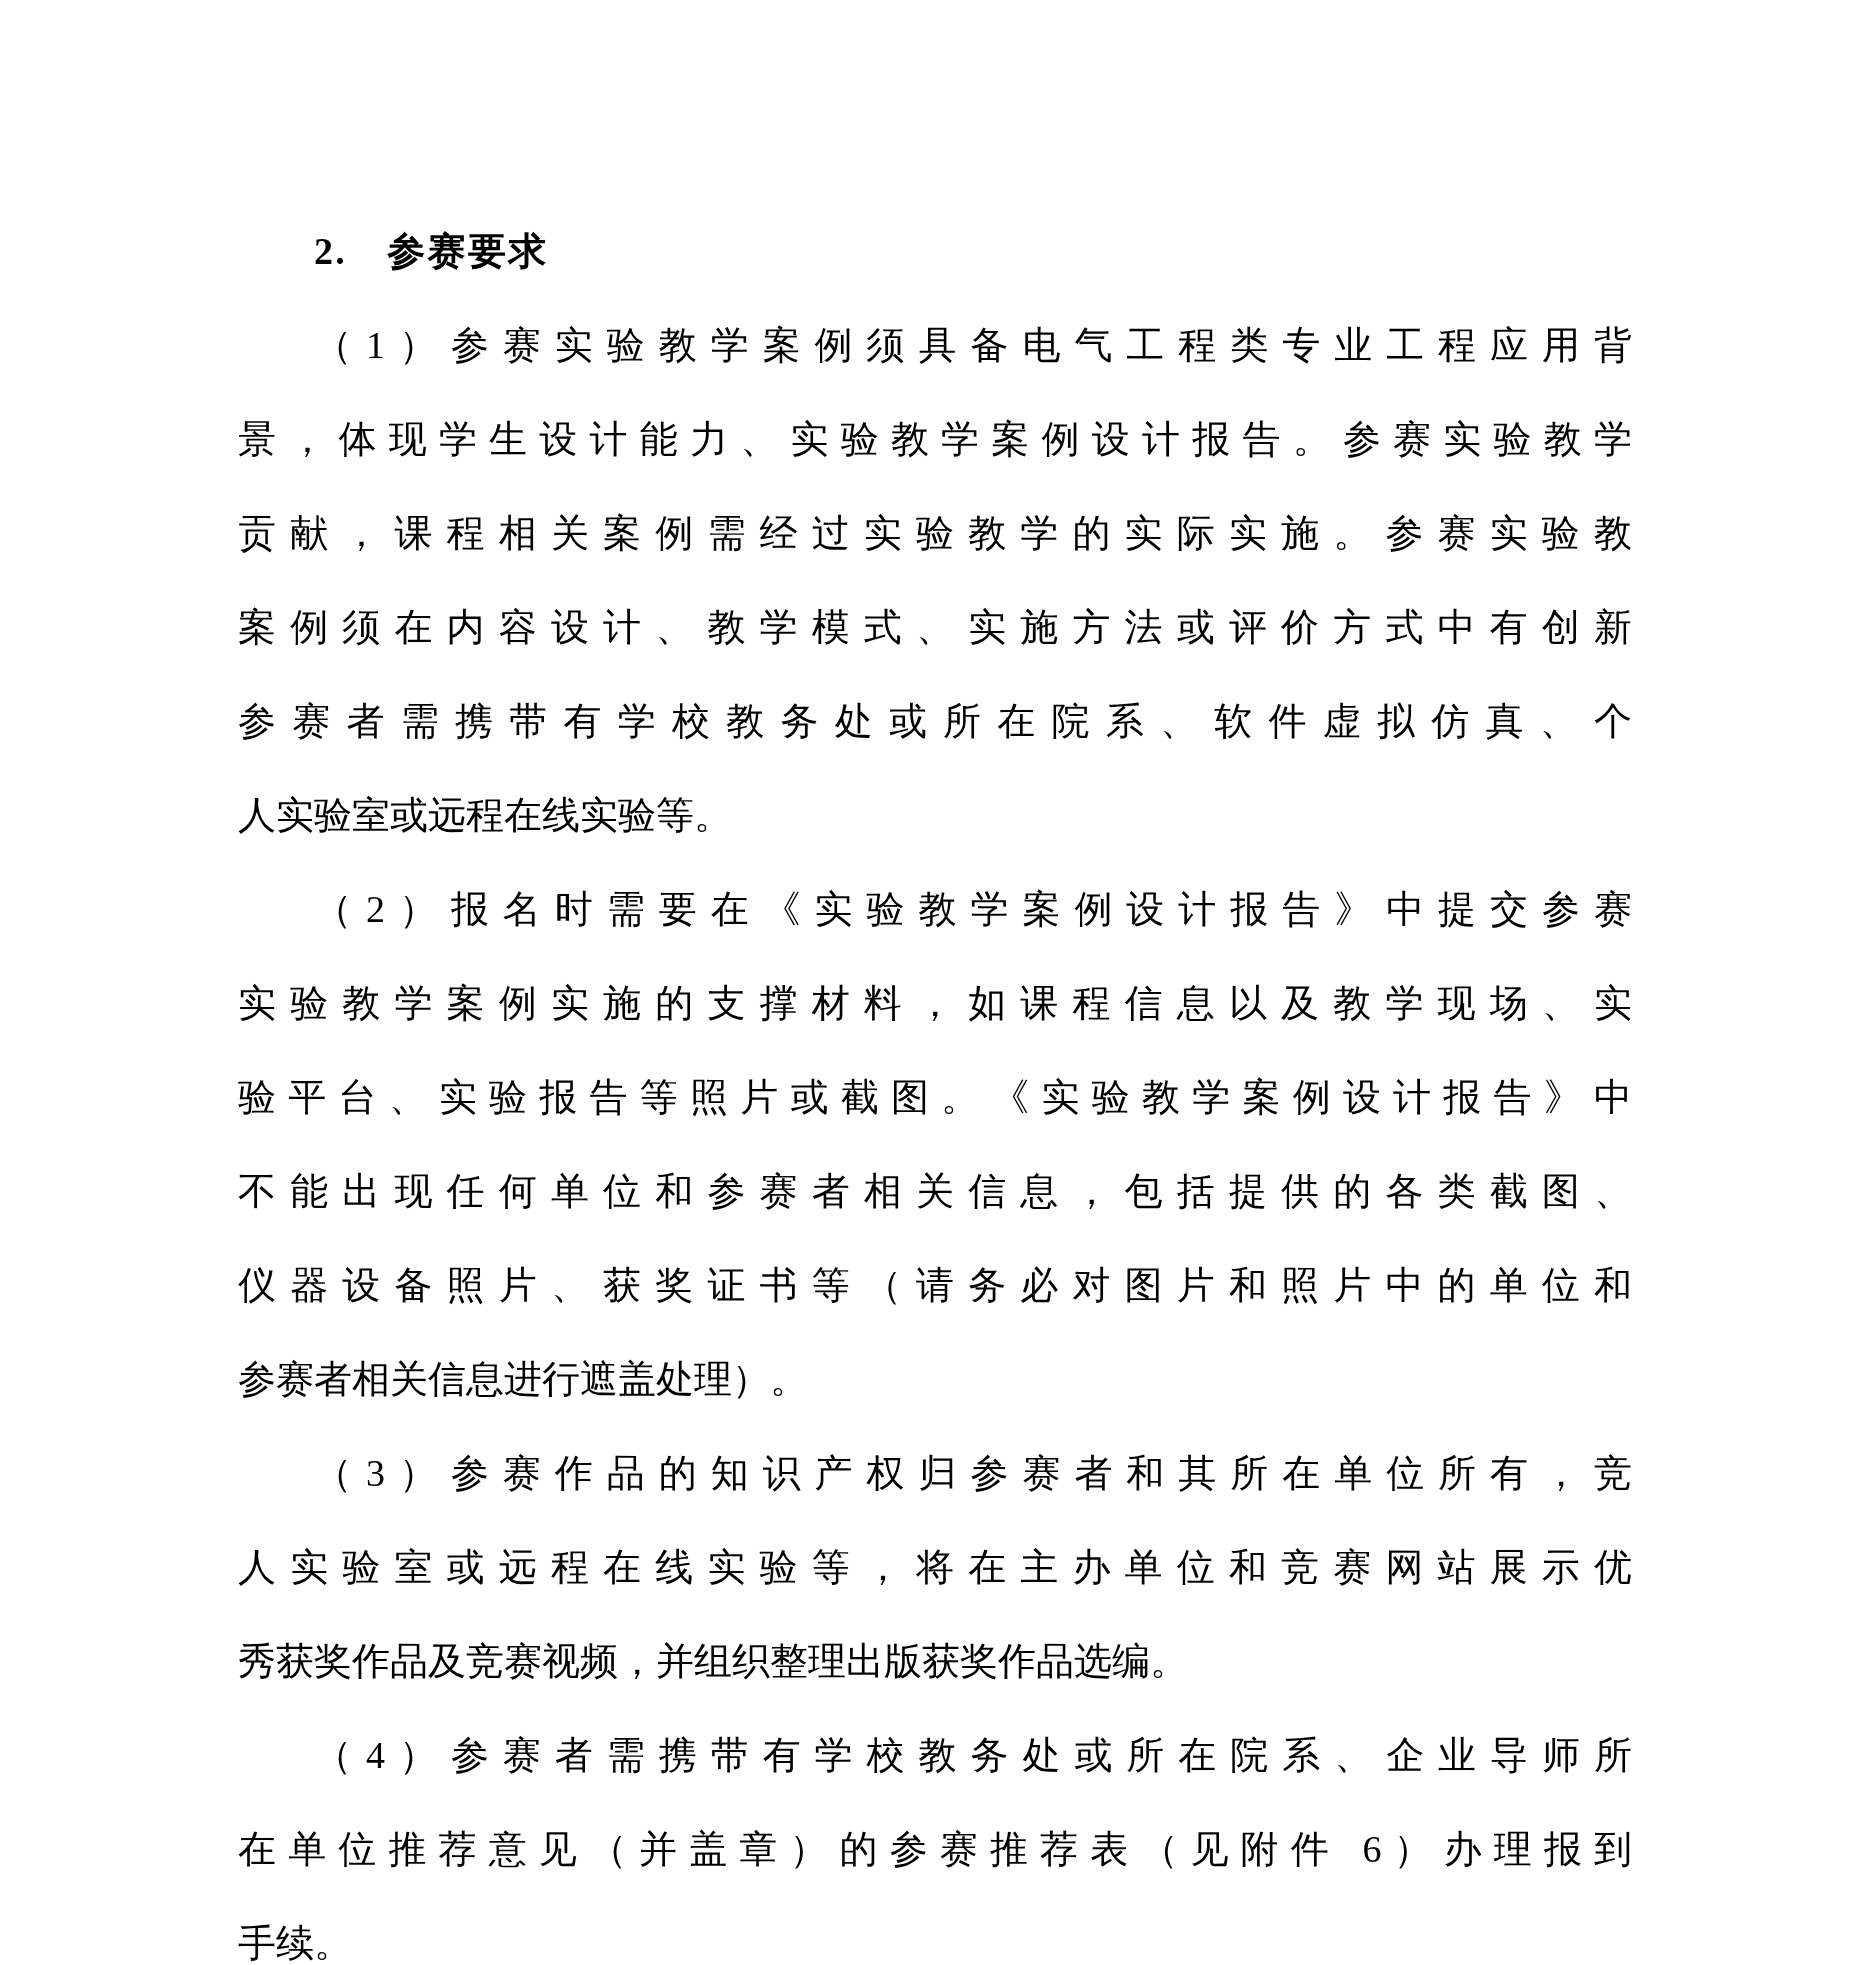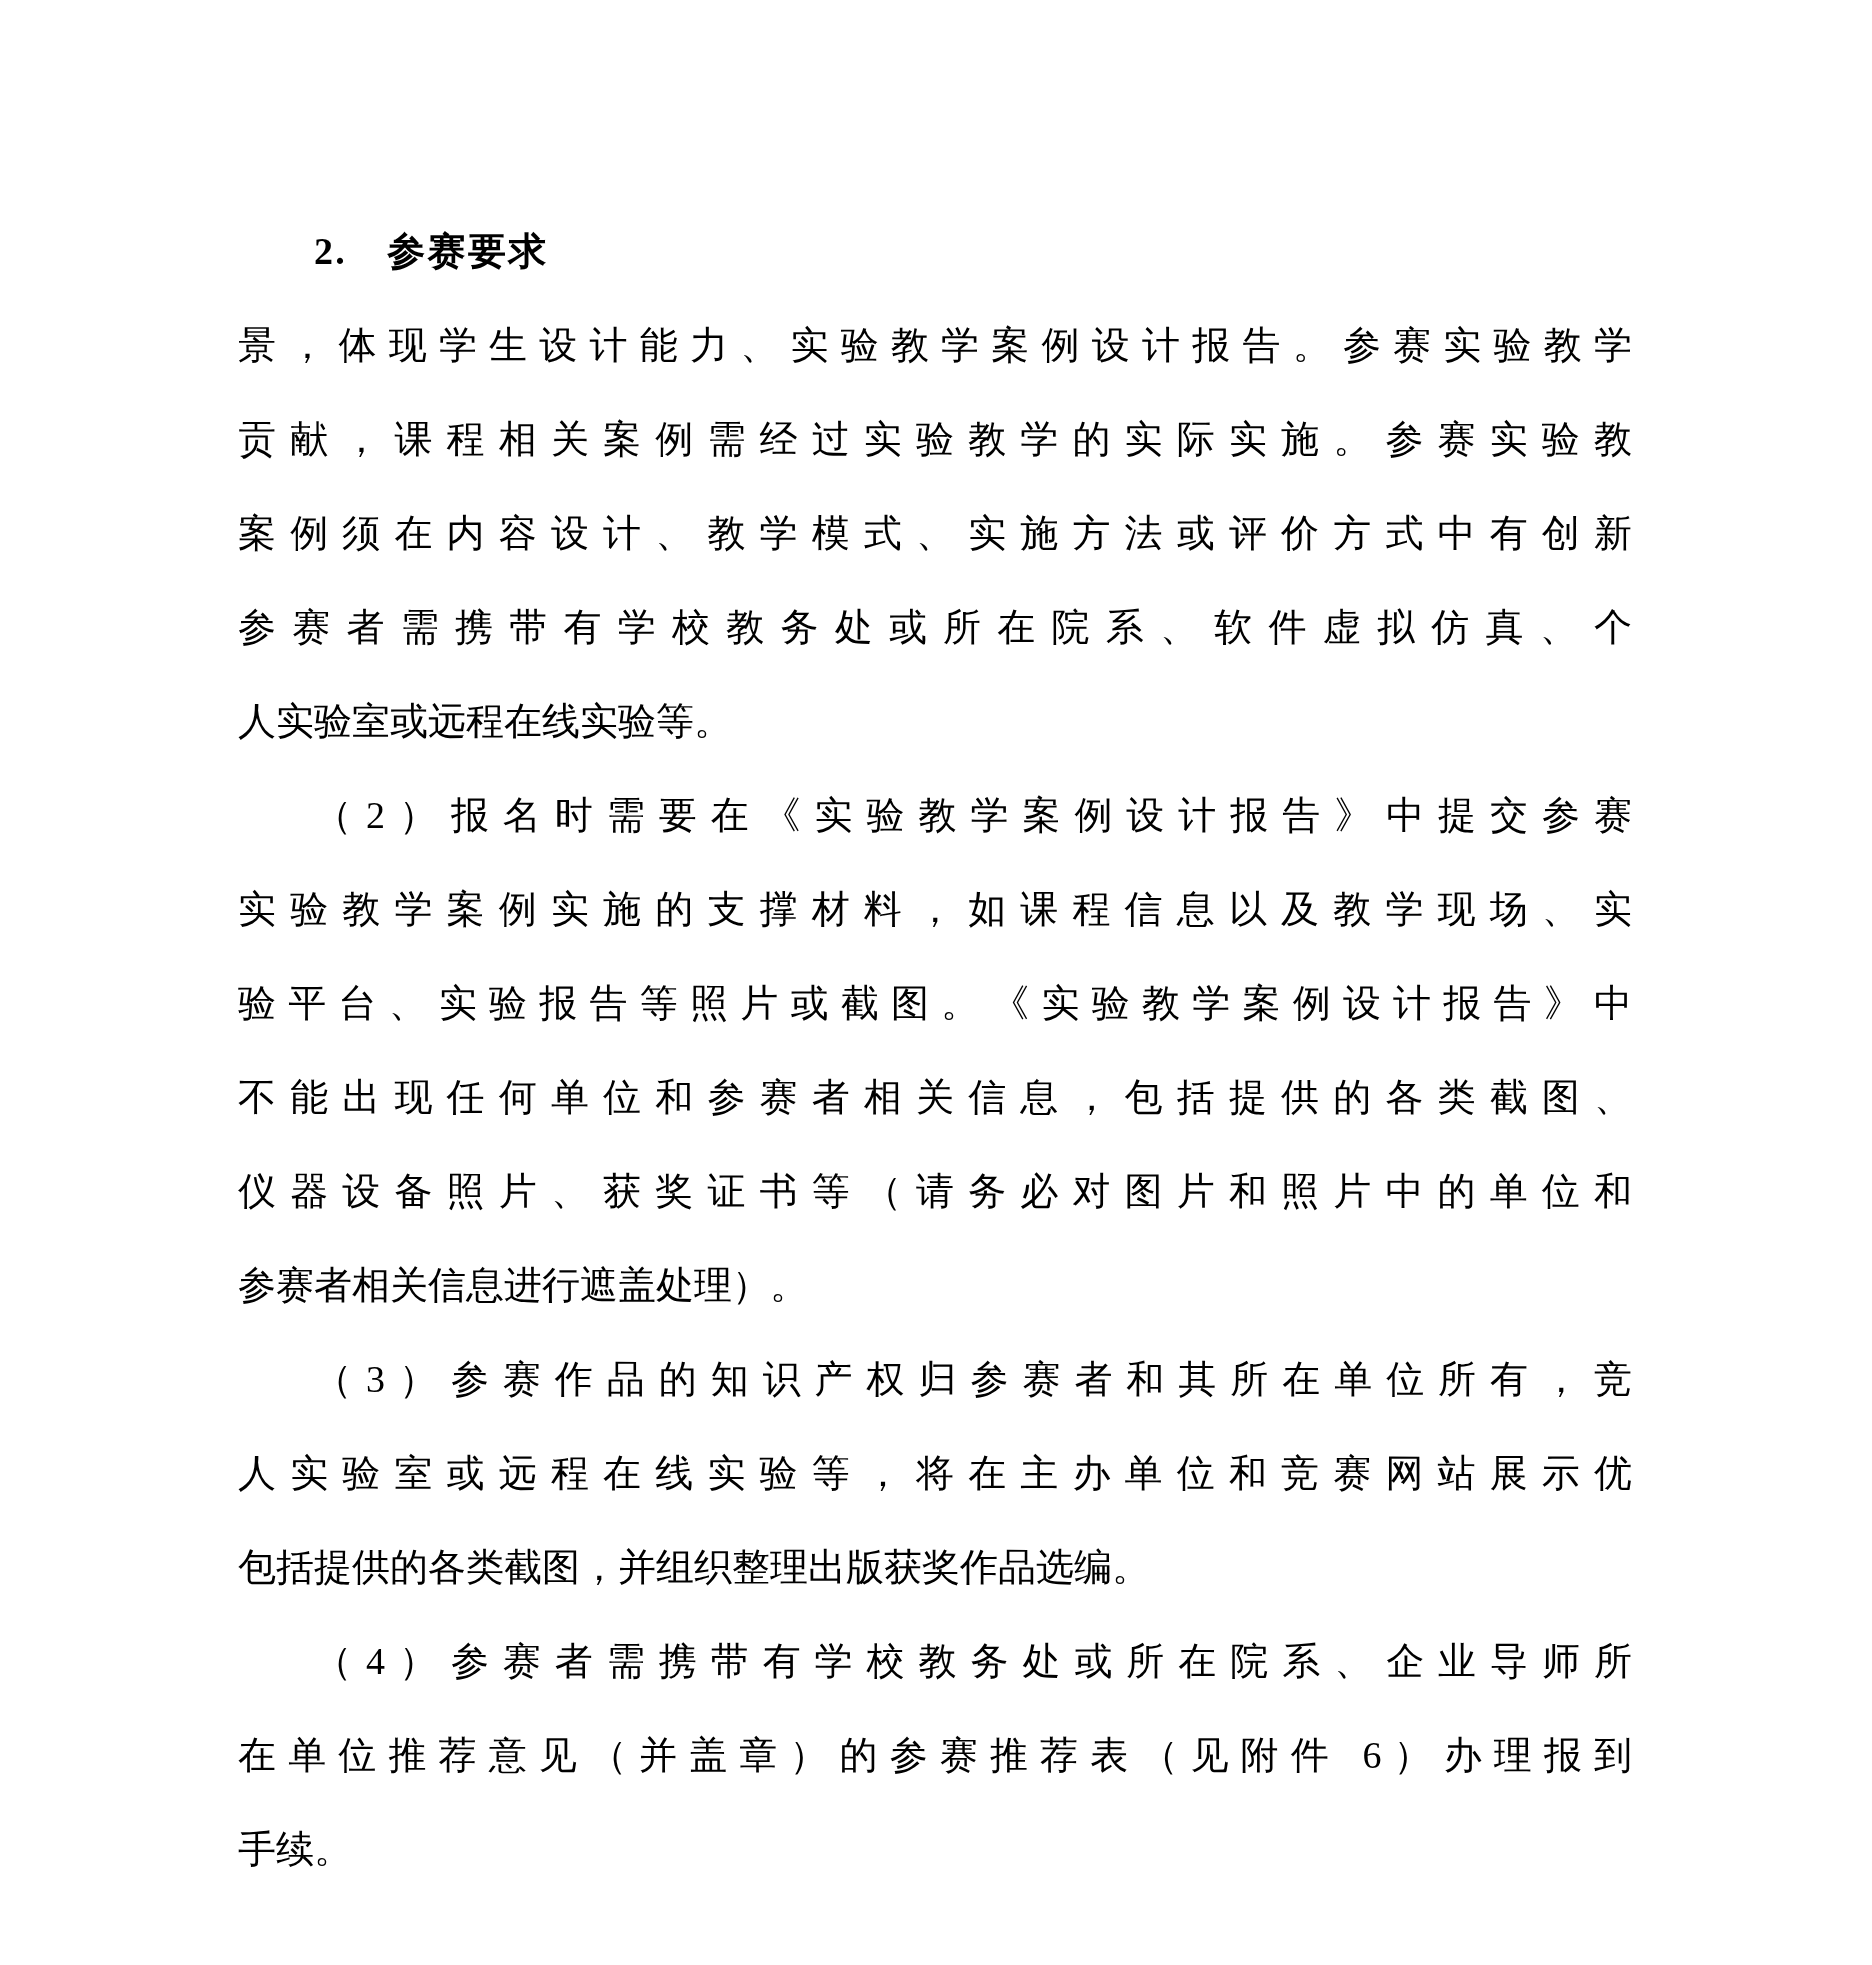--- a/index.html
+++ b/index.html
@@ -41,34 +41,35 @@
     font-weight: bold;
     letter-spacing: 0.06em;
   }
 </style>
 </head>
 <body>
 
 <div class="page">
   <div>
     <div class="ln h2 ind">2.　参赛要求</div>
+    <div class="ln j ind">（1）参赛实验教学案例须具备电气工程类专业工程应用背</div>
     <div class="ln j">景，体现学生设计能力、实验教学案例设计报告。参赛实验教学</div>
     <div class="ln j">贡献，课程相关案例需经过实验教学的实际实施。参赛实验教</div>
     <div class="ln j">案例须在内容设计、教学模式、实施方法或评价方式中有创新</div>
     <div class="ln j">参赛者需携带有学校教务处或所在院系、软件虚拟仿真、个</div>
     <div class="ln">人实验室或远程在线实验等。</div>
     <div class="ln j ind">（2）报名时需要在《实验教学案例设计报告》中提交参赛</div>
     <div class="ln j">实验教学案例实施的支撑材料，如课程信息以及教学现场、实</div>
     <div class="ln j">验平台、实验报告等照片或截图。《实验教学案例设计报告》中</div>
     <div class="ln j">不能出现任何单位和参赛者相关信息，包括提供的各类截图、</div>
     <div class="ln j">仪器设备照片、获奖证书等（请务必对图片和照片中的单位和</div>
     <div class="ln">参赛者相关信息进行遮盖处理）。</div>
     <div class="ln j ind">（3）参赛作品的知识产权归参赛者和其所在单位所有，竞</div>
     <div class="ln j">人实验室或远程在线实验等，将在主办单位和竞赛网站展示优</div>
-    <div class="ln">包括提供的各类截图，并组织整理出版获奖作品选编。</div>
+    <div class="ln">秀获奖作品及竞赛视频，并组织整理出版获奖作品选编。</div>
     <div class="ln j ind">（4）参赛者需携带有学校教务处或所在院系、企业导师所</div>
     <div class="ln j">在单位推荐意见（并盖章）的参赛推荐表（见附件 6）办理报到</div>
     <div class="ln">手续。</div>
 
   </div>
 
 </div>
 
 
 </body></html>

